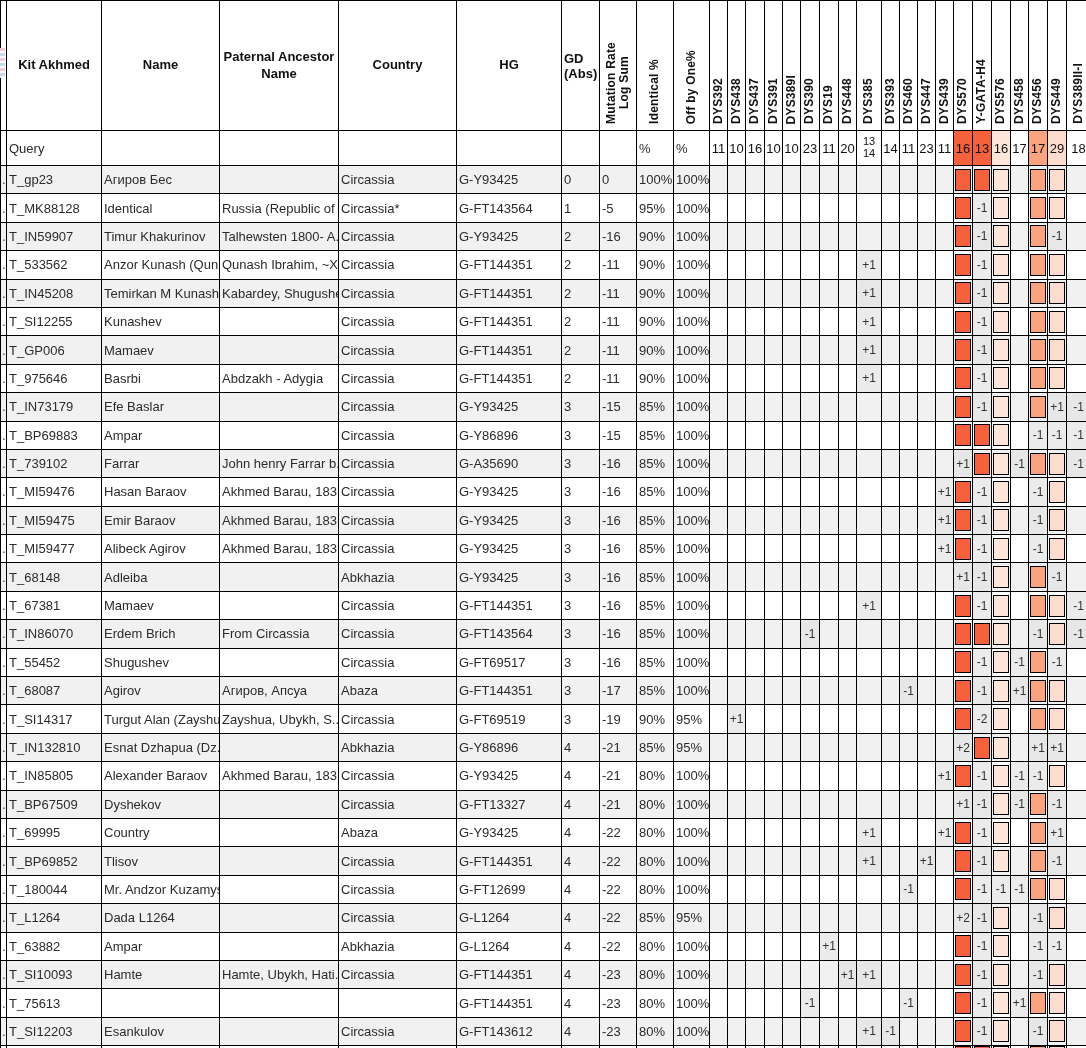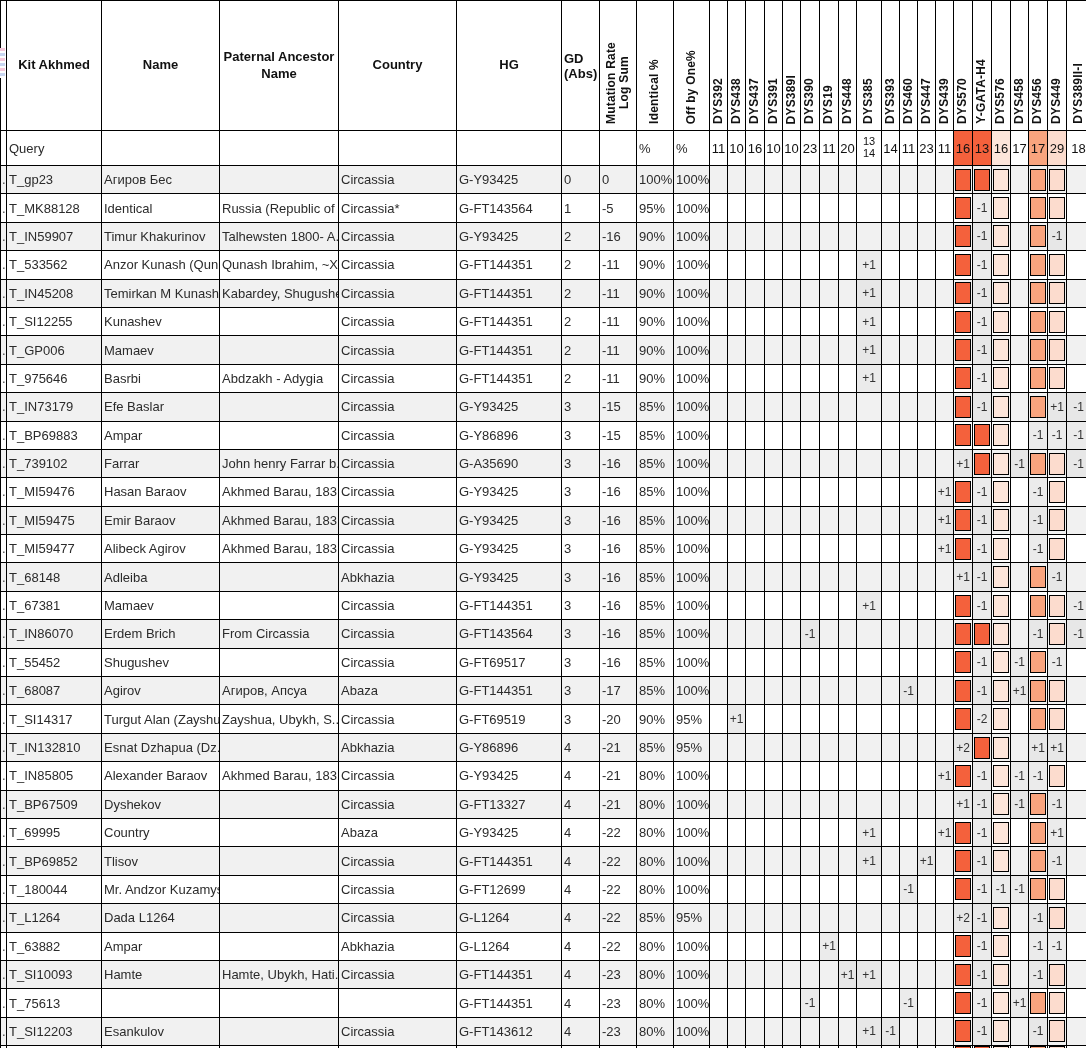--- a/index.html
+++ b/index.html
@@ -880,21 +880,21 @@
         <td></td>
       </tr>
       <tr style="height: 28.4px;">
         <td class="strip">.</td>
         <td class="txt">T_SI14317</td>
         <td class="txt">Turgut Alan (Zayshua)</td>
         <td class="txt">Zayshua, Ubykh, S...</td>
         <td class="txt">Circassia</td>
         <td class="txt">G-FT69519</td>
         <td class="num">3</td>
-        <td class="num">-20</td>
+        <td class="num">-19</td>
         <td class="num">90%</td>
         <td class="num">95%</td>
         <td></td>
         <td class="diff">+1</td>
         <td></td>
         <td></td>
         <td></td>
         <td></td>
         <td></td>
         <td></td>

